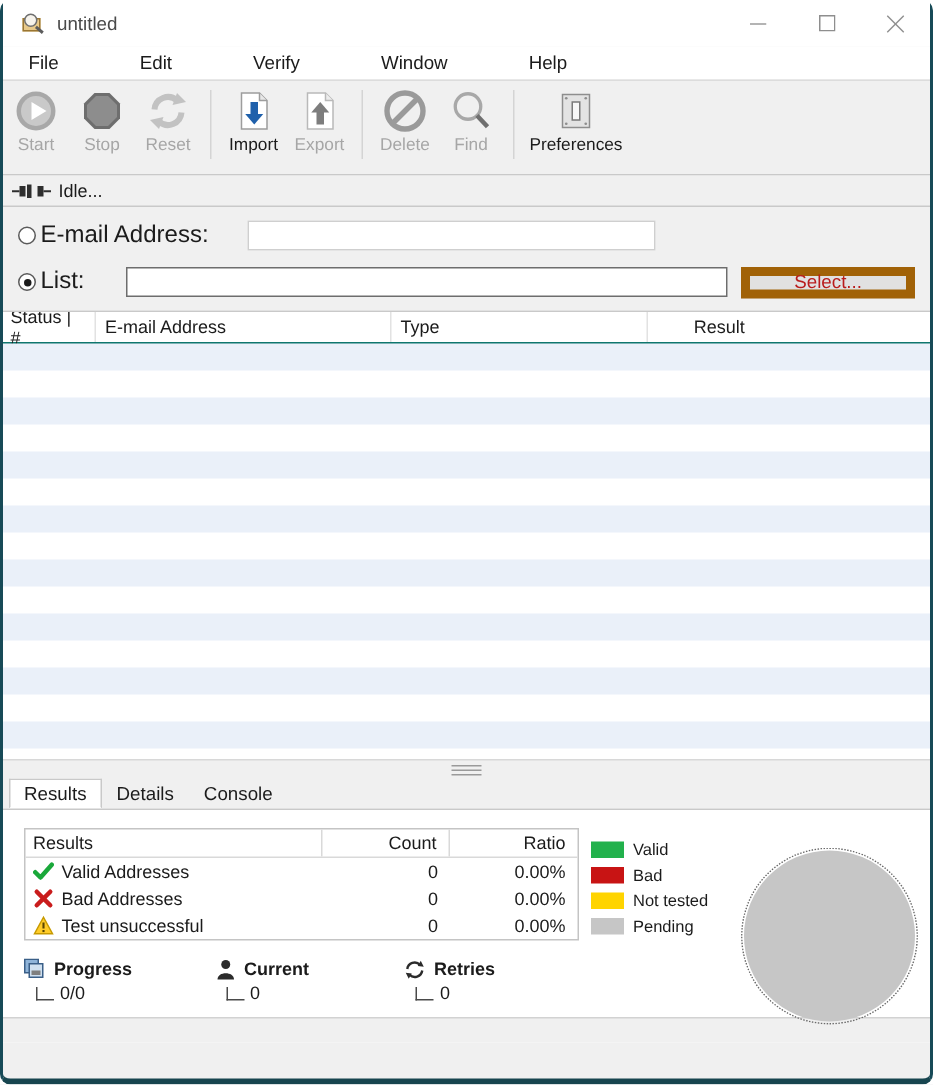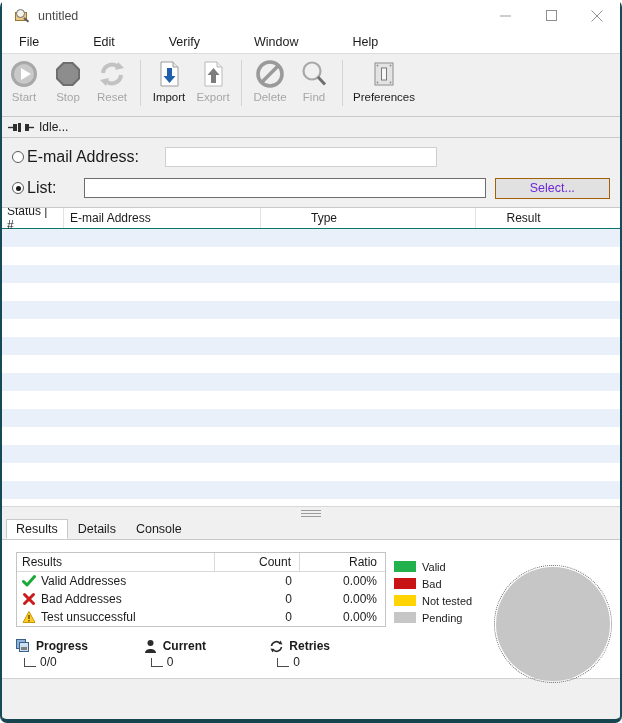--- a/index.html
+++ b/index.html
@@ -86,22 +86,22 @@
     content:"";position:absolute;left:2.5px;top:2.5px;width:5px;height:5px;
     border-radius:50%;background:#1b1b1b;
   }
   .rlabel{margin-left:3px;font-size:16px;}
   .txtin{
     height:20px;background:#ffffff;border:1px solid #cfcfcf;box-sizing:border-box;
     font-family:"Liberation Sans",sans-serif;font-size:12px;padding:0 3px;color:#1b1b1b;
   }
   .txtin.active{border:1px solid #6d6d6d;}
   .btn{
-    height:21px;background:#e1e1e1;border:1px solid #a16207;box-sizing:border-box;
-    font-family:"Liberation Sans",sans-serif;font-size:12.5px;color:#6d28d9;
+    height:21px;background:#e1e1e1;border:6px solid #a16207;box-sizing:border-box;
+    font-family:"Liberation Sans",sans-serif;font-size:12.5px;color:#b91c1c;
     display:flex;align-items:center;justify-content:center;
   }
 
   
   .listwrap{background:#ffffff;border-top:1px solid #c9c9c9;position:relative;height:298px;overflow:hidden;}
   .lhead{height:20px;background:#ffffff;border-bottom:6px solid #0f766e;display:flex;position:relative;}
   .lhead .col{
     font-size:12px;color:#1b1b1b;display:flex;align-items:center;
     box-sizing:border-box;padding:0 6px;border-right:1px solid #e2e2e2;height:20px;
   }
@@ -322,21 +322,21 @@
       <div class="rlabel">List:</div>
       <input class="txtin active" style="width: 424px; margin-left: 28px;" placeholder="">
       <div class="btn" style="width:122px;margin-left:9px;">Select...</div>
     </div>
   </div>
 
   <div class="listwrap">
     <div class="lhead">
       <div class="col" style="width:62px;padding-left:5px;">Status | #</div>
       <div class="col" style="width:197px;">E-mail Address</div>
-      <div class="col" style="width:171px;margin-left:44px;">Type</div>
+      <div class="col" style="width:171px;">Type</div>
       <div class="col" style="width:95px;justify-content:center;border-right:none;">Result</div>
     </div>
     <div class="rows">
       <div class="row alt"></div>
       <div class="row"></div>
       <div class="row alt"></div>
       <div class="row"></div>
       <div class="row alt"></div>
       <div class="row"></div>
       <div class="row alt"></div>

